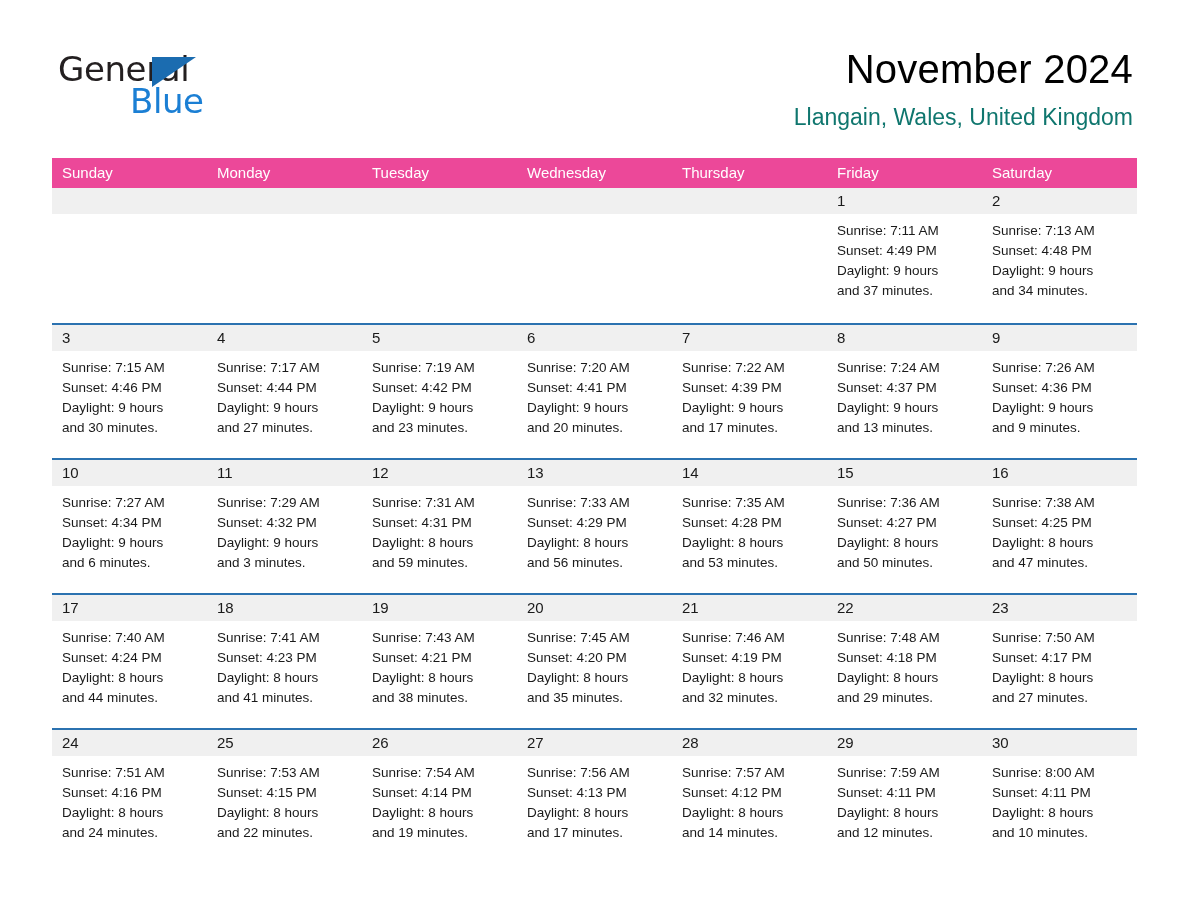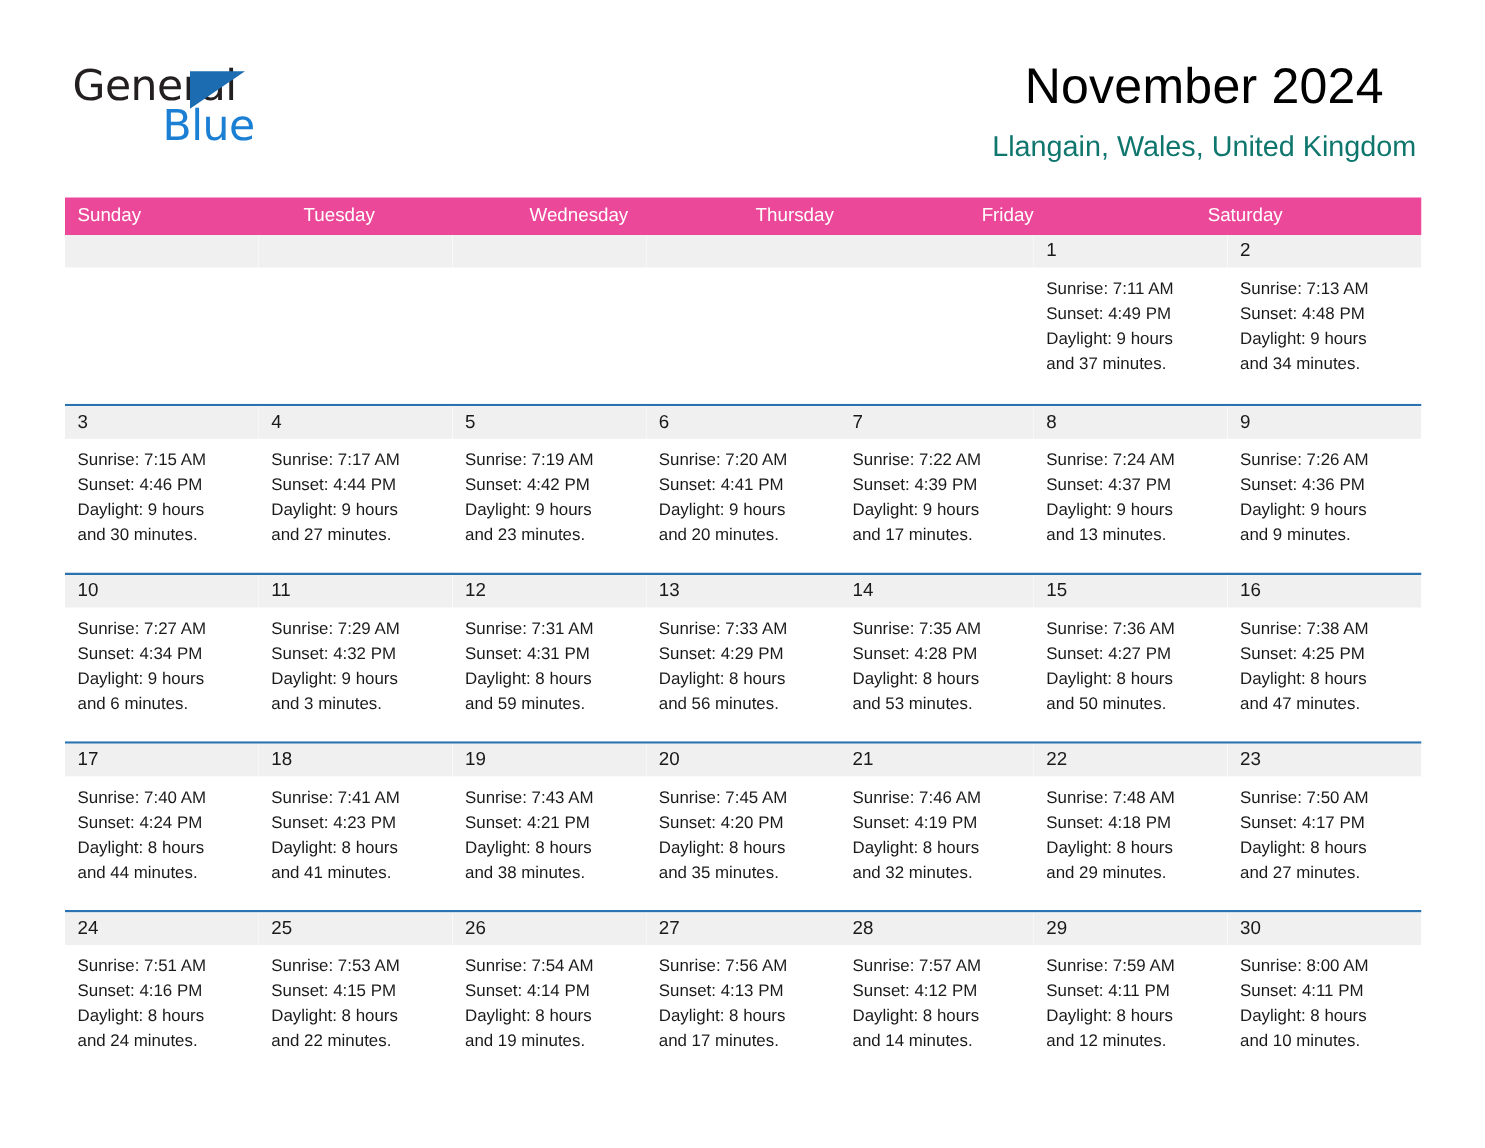--- a/index.html
+++ b/index.html
@@ -63,21 +63,21 @@
     font-size: 34px;
     letter-spacing: -0.4px;
     color: #1b7fd4;
     font-family: "DejaVu Sans", sans-serif;
     font-weight: 400;
   }
   .title-block {
     position: absolute;
     right: 55px;
     top: 48px;
-    text-align: center;
+    text-align: right;
   }
   .month-title {
     font-size: 40px;
     font-weight: 400;
     color: #000;
     line-height: 1.08;
     letter-spacing: 0.2px;
   }
   .location-title {
     margin-top: 14px;
@@ -163,20 +163,21 @@
       <div class="month-title">November 2024</div>
       <div class="location-title">Llangain, Wales, United Kingdom</div>
     </div>
 
   </div>
 
   <div class="calendar">
 
     <div class="weekday-row">
       <div class="weekday">Sunday</div>
+      <div class="weekday">Monday</div>
       <div class="weekday">Tuesday</div>
       <div class="weekday">Wednesday</div>
       <div class="weekday">Thursday</div>
       <div class="weekday">Friday</div>
       <div class="weekday">Saturday</div>
     </div>
 
     <div class="week-row first">
       <div class="day-cell empty">
         <div class="day-num-band"></div>

